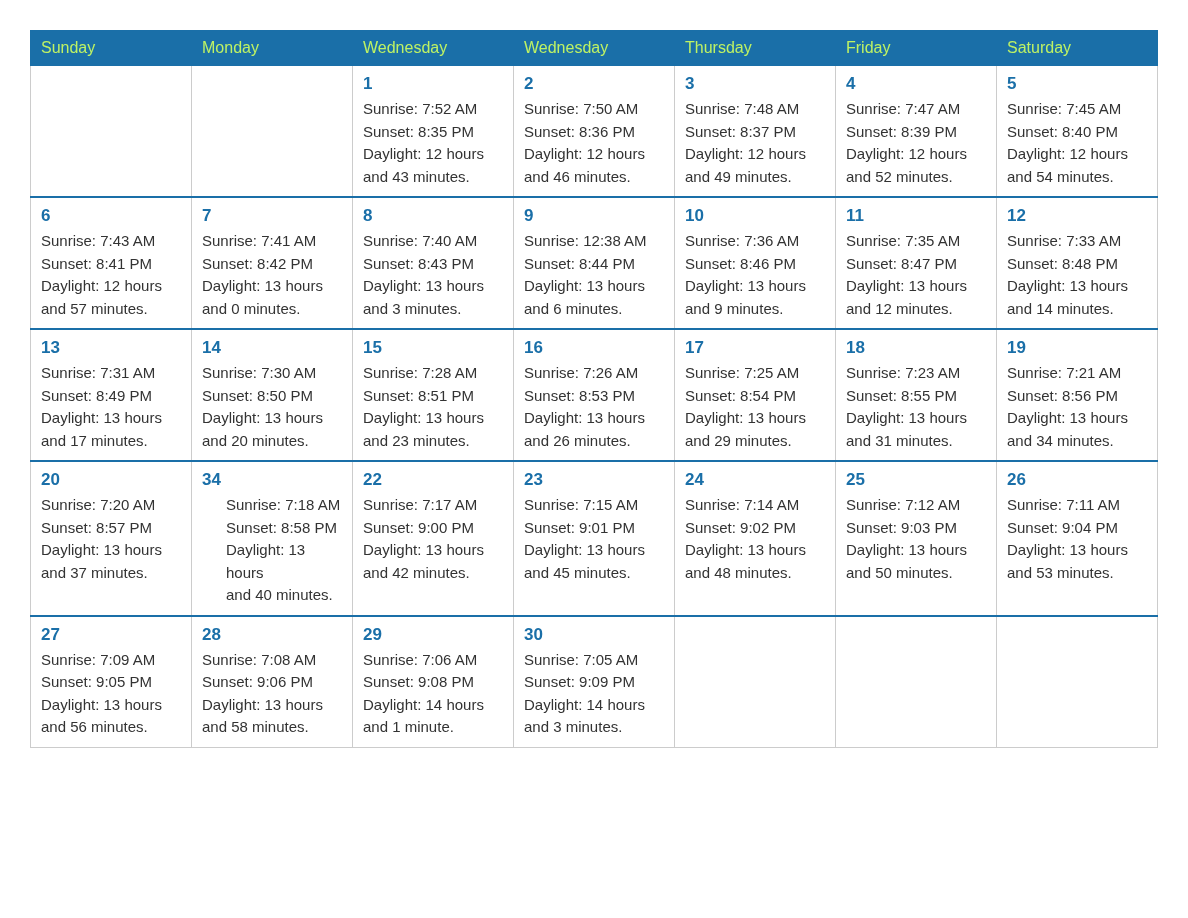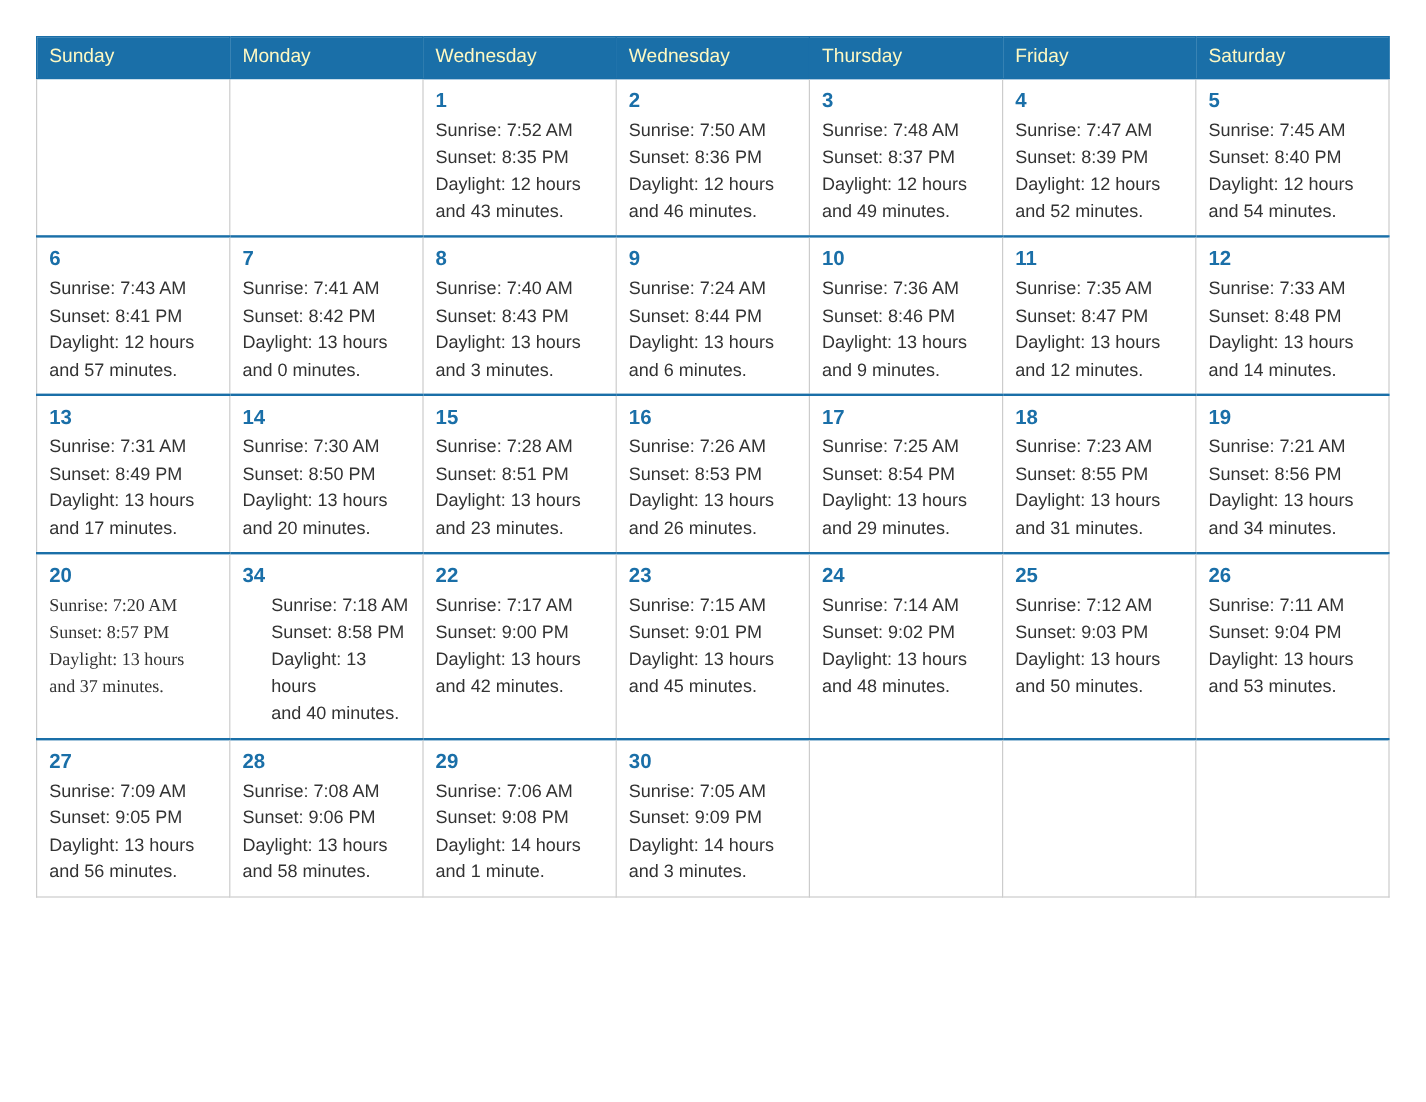--- a/index.html
+++ b/index.html
@@ -60,21 +60,21 @@
       color: #333;
       margin-top: 4px;
     }
     .calendar-table {
       width: 100%;
       border-collapse: collapse;
       margin-top: 8px;
     }
     .calendar-table th {
       background-color: #1a6fa8;
-      color: #fef9c3;
+      color: #bef264;
       font-size: 16px;
       font-weight: normal;
       padding: 8px 10px;
       text-align: left;
       border: 1px solid #1a6fa8;
     }
     .calendar-table td {
       vertical-align: top;
       padding: 8px 10px;
       border: 1px solid #ccc;
@@ -178,21 +178,21 @@
         </td>
         <td>
           <span class="day-number">8</span>
           <div class="day-info" style="white-space: pre-line;">Sunrise: 7:40 AM
 Sunset: 8:43 PM
 Daylight: 13 hours
 and 3 minutes.</div>
         </td>
         <td>
           <span class="day-number">9</span>
-          <div class="day-info" style="white-space: pre-line;">Sunrise: 7:24 AM
+          <div class="day-info" style="white-space: pre-line;">Sunrise: 12:38 AM
 Sunset: 8:44 PM
 Daylight: 13 hours
 and 6 minutes.</div>
         </td>
         <td>
           <span class="day-number">10</span>
           <div class="day-info" style="white-space: pre-line;">Sunrise: 7:36 AM
 Sunset: 8:46 PM
 Daylight: 13 hours
 and 9 minutes.</div>
@@ -259,21 +259,21 @@
           <span class="day-number">19</span>
           <div class="day-info" style="white-space: pre-line;">Sunrise: 7:21 AM
 Sunset: 8:56 PM
 Daylight: 13 hours
 and 34 minutes.</div>
         </td>
       </tr>
       <tr class="row-divider">
         <td>
           <span class="day-number">20</span>
-          <div class="day-info" style="white-space: pre-line; font-family: Liberation Serif, serif;">Sunrise: 7:20 AM
+          <div class="day-info" style="white-space: pre-line;">Sunrise: 7:20 AM
 Sunset: 8:57 PM
 Daylight: 13 hours
 and 37 minutes.</div>
         </td>
         <td>
           <span class="day-number">34</span>
           <div class="day-info" style="white-space: pre-line; margin-left: 24px;">Sunrise: 7:18 AM
 Sunset: 8:58 PM
 Daylight: 13 hours
 and 40 minutes.</div>

